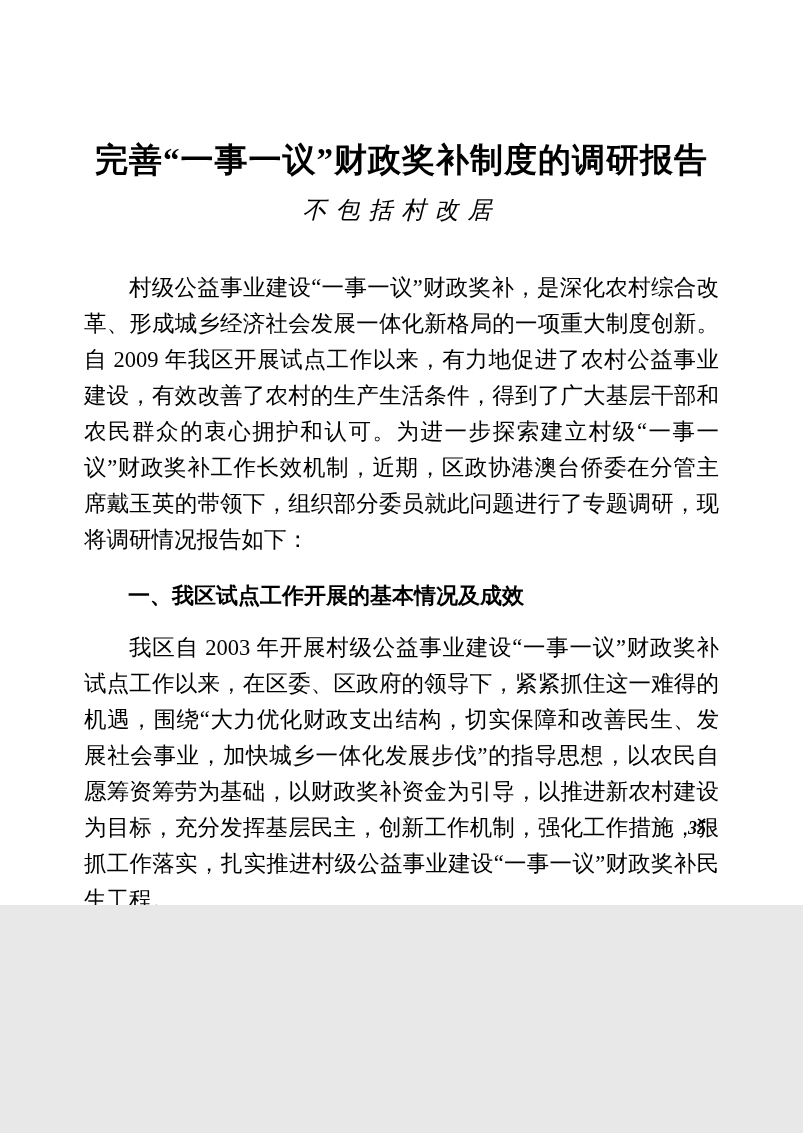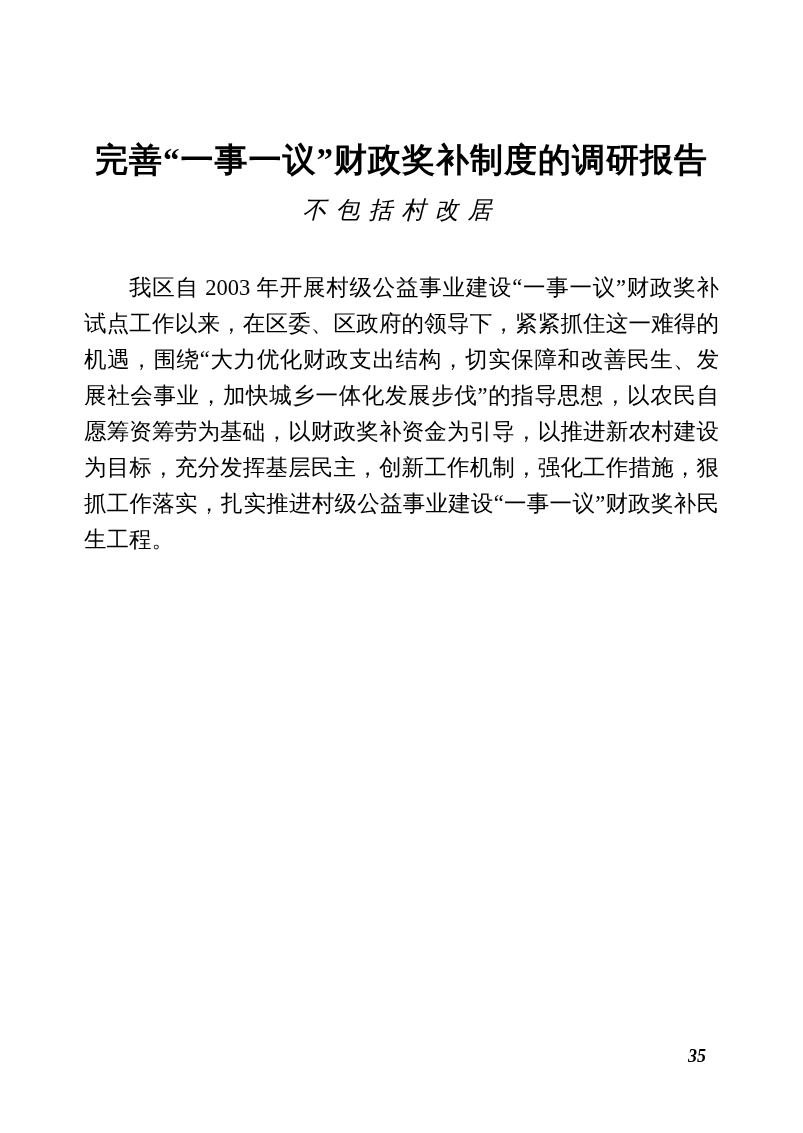--- a/index.html
+++ b/index.html
@@ -3,21 +3,21 @@
 <meta charset="utf-8">
 <style>
   html, body {
     margin: 0;
     padding: 0;
     background: #e8e8e8;
   }
   .page {
     position: relative;
     width: 803px;
-    height: 1133px;
+    height: 905px;
     margin: 0 auto;
     background: #ffffff;
     color: #000000;
     font-family: "Liberation Serif", serif;
     overflow: hidden;
     box-sizing: border-box;
   }
   .doc-title {
     margin: 0;
     padding-top: 140px;
@@ -73,21 +73,23 @@
 <body>
 
 <div class="page">
 
   <h1 class="doc-title">完善“一事一议”财政奖补制度的调研报告</h1>
 
   <div class="doc-author">不包括村改居</div>
 
   <div class="doc-body">
 
+    <p>村级公益事业建设“一事一议”财政奖补，是深化农村综合改革、形成城乡经济社会发展一体化新格局的一项重大制度创新。自 2009 年我区开展试点工作以来，有力地促进了农村公益事业建设，有效改善了农村的生产生活条件，得到了广大基层干部和农民群众的衷心拥护和认可。为进一步探索建立村级“一事一议”财政奖补工作长效机制，近期，区政协港澳台侨委在分管主席戴玉英的带领下，组织部分委员就此问题进行了专题调研，现将调研情况报告如下：</p>
 
+    <h2 class="section-heading">一、我区试点工作开展的基本情况及成效</h2>
 
     <p>我区自 2003 年开展村级公益事业建设“一事一议”财政奖补试点工作以来，在区委、区政府的领导下，紧紧抓住这一难得的机遇，围绕“大力优化财政支出结构，切实保障和改善民生、发展社会事业，加快城乡一体化发展步伐”的指导思想，以农民自愿筹资筹劳为基础，以财政奖补资金为引导，以推进新农村建设为目标，充分发挥基层民主，创新工作机制，强化工作措施，狠抓工作落实，扎实推进村级公益事业建设“一事一议”财政奖补民生工程。</p>
 
 
   </div>
 
   <div class="page-number">35</div>
 
 </div>
 

